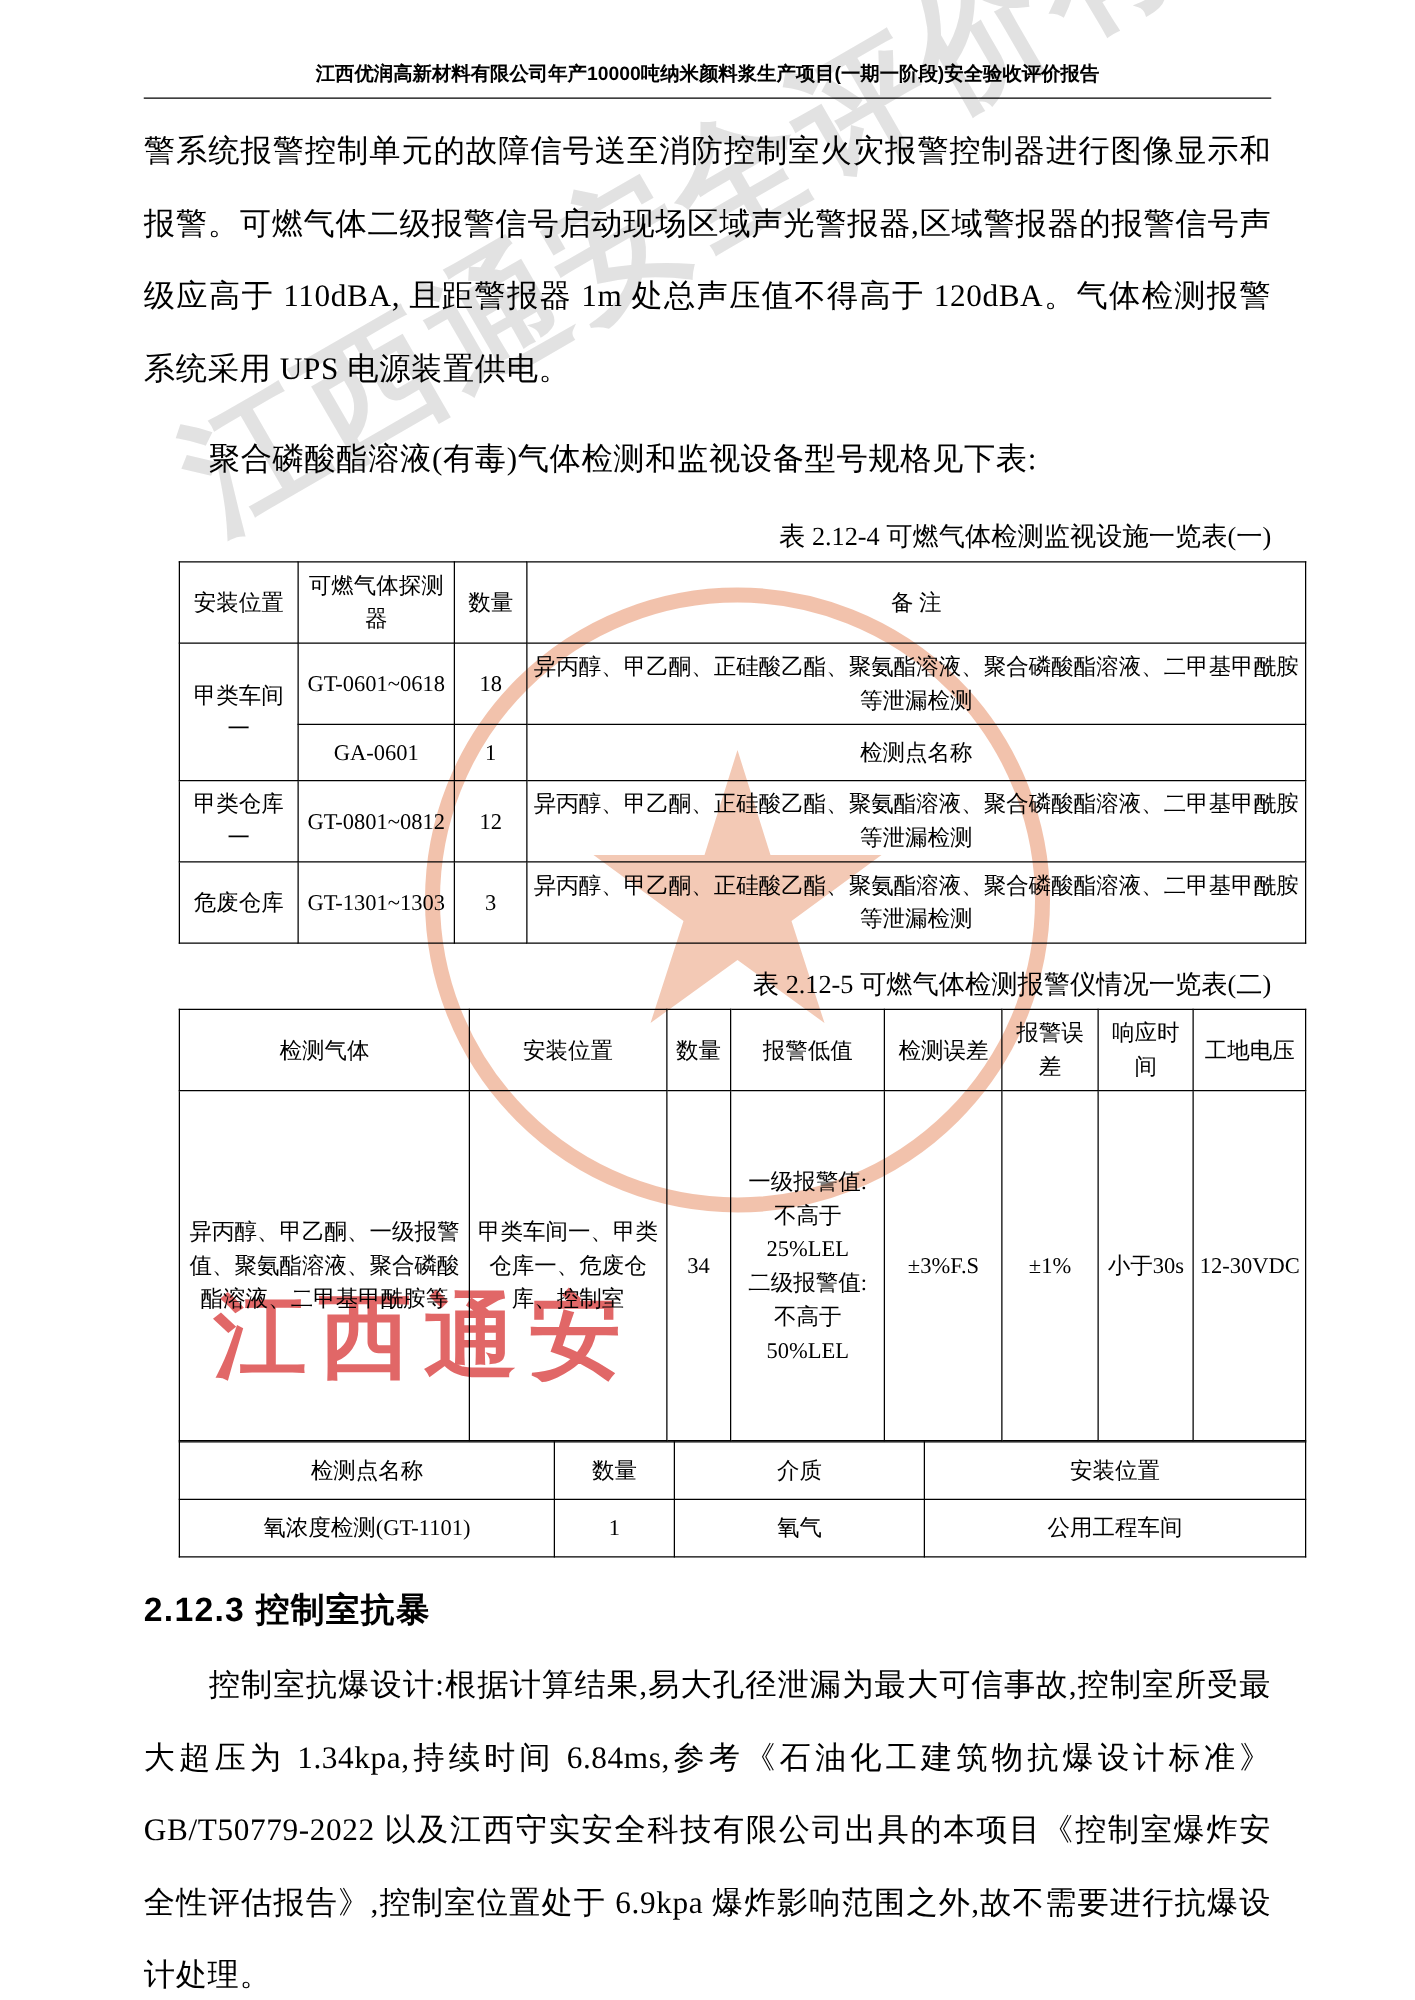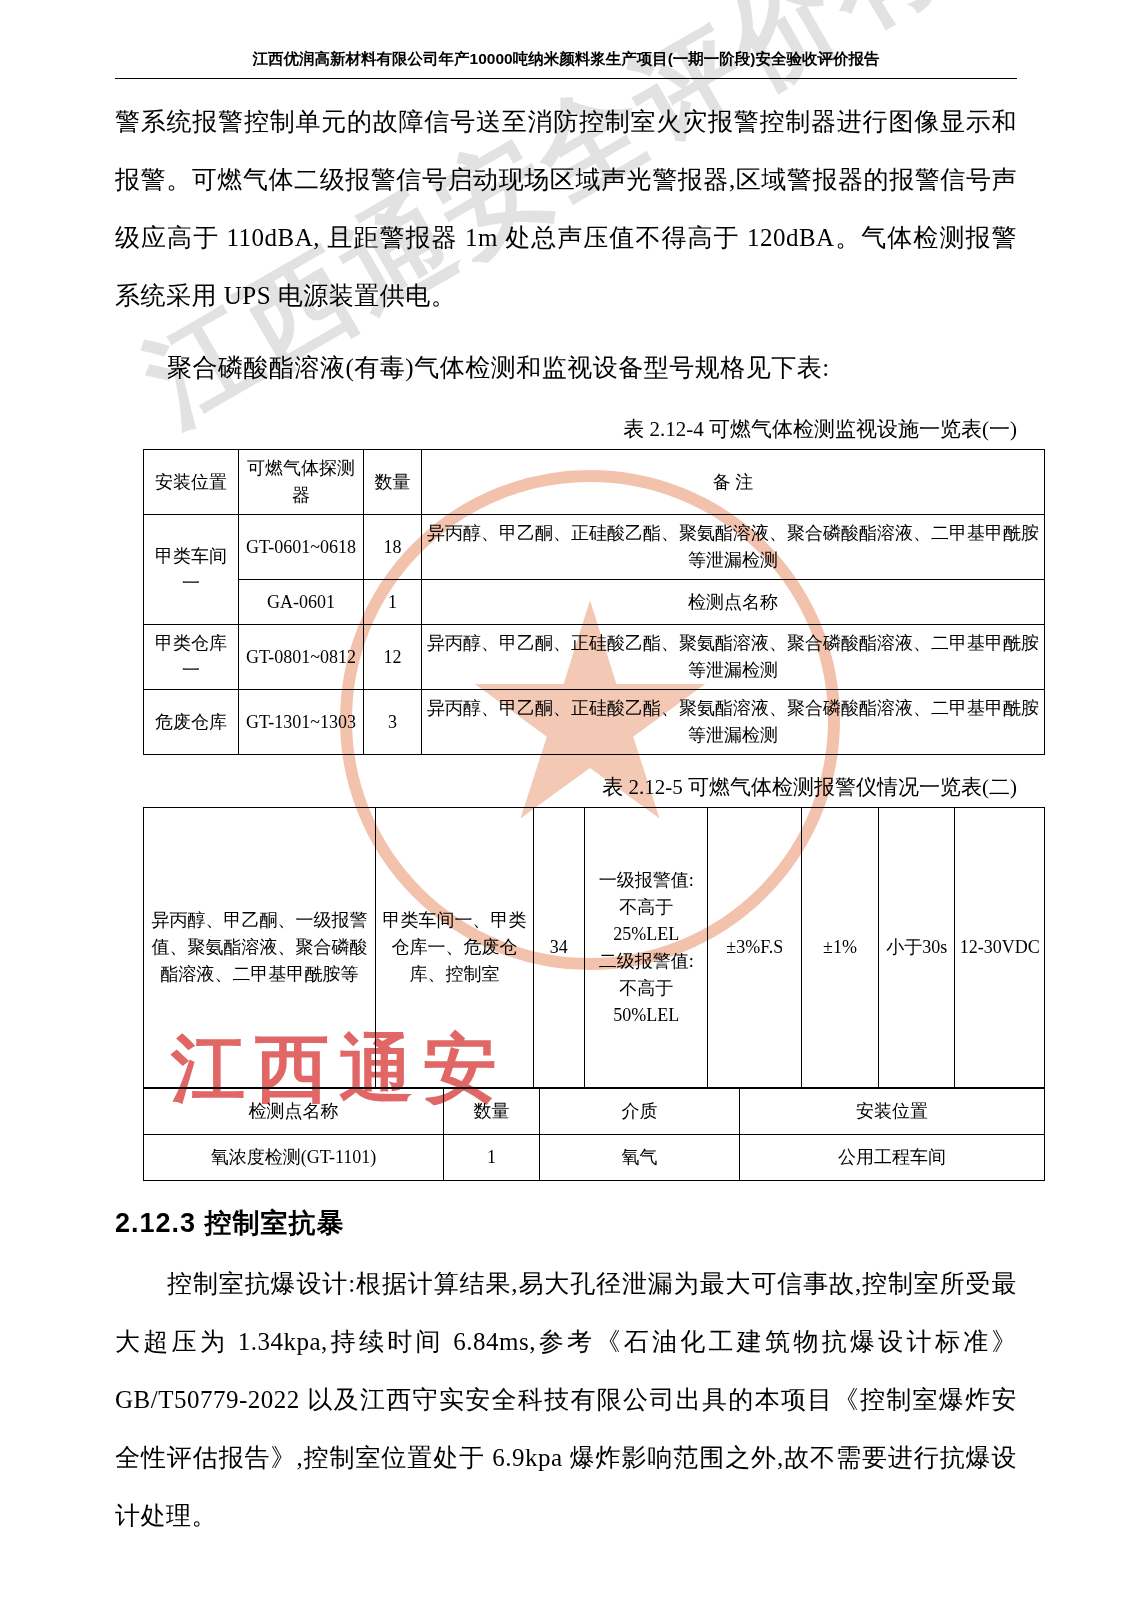--- a/index.html
+++ b/index.html
@@ -199,20 +199,30 @@
         <col style="width:218px">
         <col style="width:148px">
         <col style="width:48px">
         <col style="width:116px">
         <col style="width:88px">
         <col style="width:72px">
         <col style="width:72px">
         <col style="width:84px">
       </colgroup>
       <tbody>
+        <tr>
+          <td>检测气体</td>
+          <td>安装位置</td>
+          <td>数量</td>
+          <td>报警低值</td>
+          <td>检测误差</td>
+          <td>报警误差</td>
+          <td>响应时间</td>
+          <td>工地电压</td>
+        </tr>
         <tr style="height:280px">
           <td>异丙醇、甲乙酮、一级报警值、聚氨酯溶液、聚合磷酸酯溶液、二甲基甲酰胺等</td>
           <td>甲类车间一、甲类仓库一、危废仓库、控制室</td>
           <td>34</td>
           <td style="white-space:pre-line">一级报警值:
 不高于25%LEL
 二级报警值:
 不高于50%LEL</td>
           <td>±3%F.S</td>
           <td>±1%</td>

